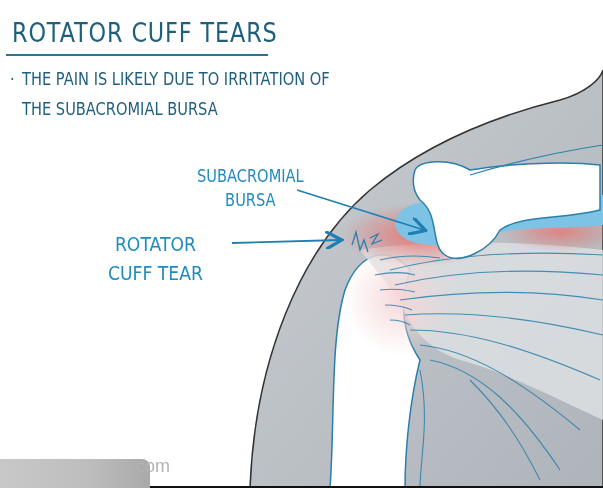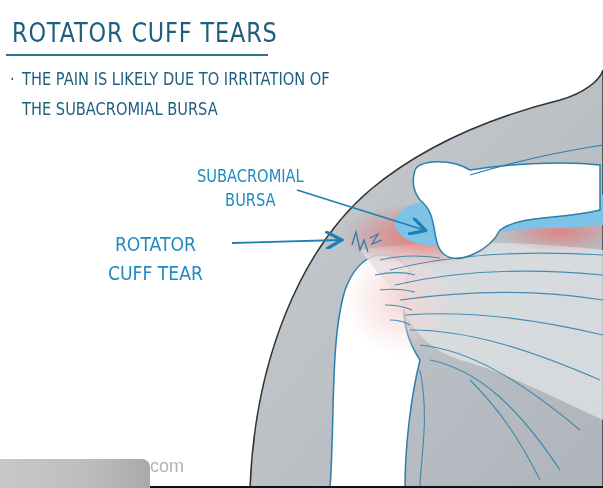--- a/index.html
+++ b/index.html
@@ -7,21 +7,21 @@
   .title { position: absolute; left: 12px; top: 18px; font-size: 26px; letter-spacing: 1px; color: #1f5f7e; font-family: "DejaVu Sans", sans-serif; font-weight: normal; transform: scaleX(0.86); transform-origin: left top; }
   .title-rule { position: absolute; left: 6px; top: 54px; width: 262px; height: 2px; background: #2e7396; }
   .bullet { position: absolute; left: 10px; top: 64px; font-size: 17px; line-height: 30px; color: #1f5f7e; transform: scaleX(0.86); transform-origin: left top; white-space: nowrap; }
   .bullet .line { display: block; }
   .bullet .dot { display: inline-block; width: 14px; }
   .label { position: absolute; color: #1f8bbf; font-size: 17px; line-height: 24px; text-align: center; transform: scaleX(0.86); transform-origin: left top; white-space: nowrap; }
   .lbl-bursa { left: 197px; top: 164px; }
   .lbl-tear { left: 108px; top: 230px; font-size: 20px; line-height: 29px; }
   .art { position: absolute; left: 0; top: 0; }
   .watermark-bar { position: absolute; left: 0; top: 459px; width: 150px; height: 29px; border-radius: 0 8px 0 0; background: linear-gradient(90deg, #c8c8c8 0%, #bdbdbd 60%, #a9a9a9 100%); }
-  .watermark-text { position: absolute; left: 150px; top: 456px; font-size: 18px; color: #b3b3b3; font-family: "Liberation Sans", sans-serif; }
+  .watermark-text { position: absolute; left: 136px; top: 456px; font-size: 18px; color: #b3b3b3; font-family: "Liberation Sans", sans-serif; }
   .bottom-line { position: absolute; left: 150px; top: 486px; width: 453px; height: 2px; background: #111; }
 </style>
 </head>
 <body>
 
 <svg class="art" width="603" height="488" viewBox="0 0 603 488">
   <defs>
     <radialGradient id="redGlow" cx="0.5" cy="0.5" r="0.5">
       <stop offset="0%" stop-color="#ec6f6b" stop-opacity="0.9"></stop>
       <stop offset="100%" stop-color="#ec6f6b" stop-opacity="0"></stop>

